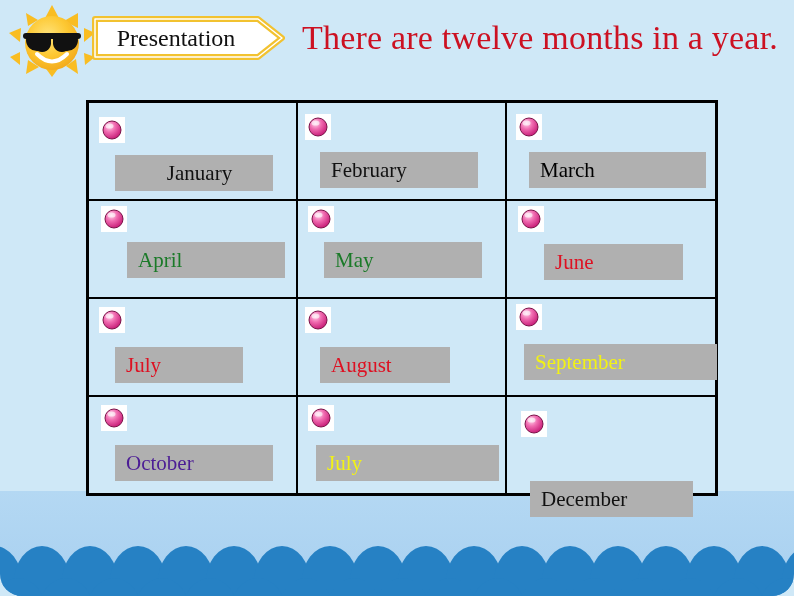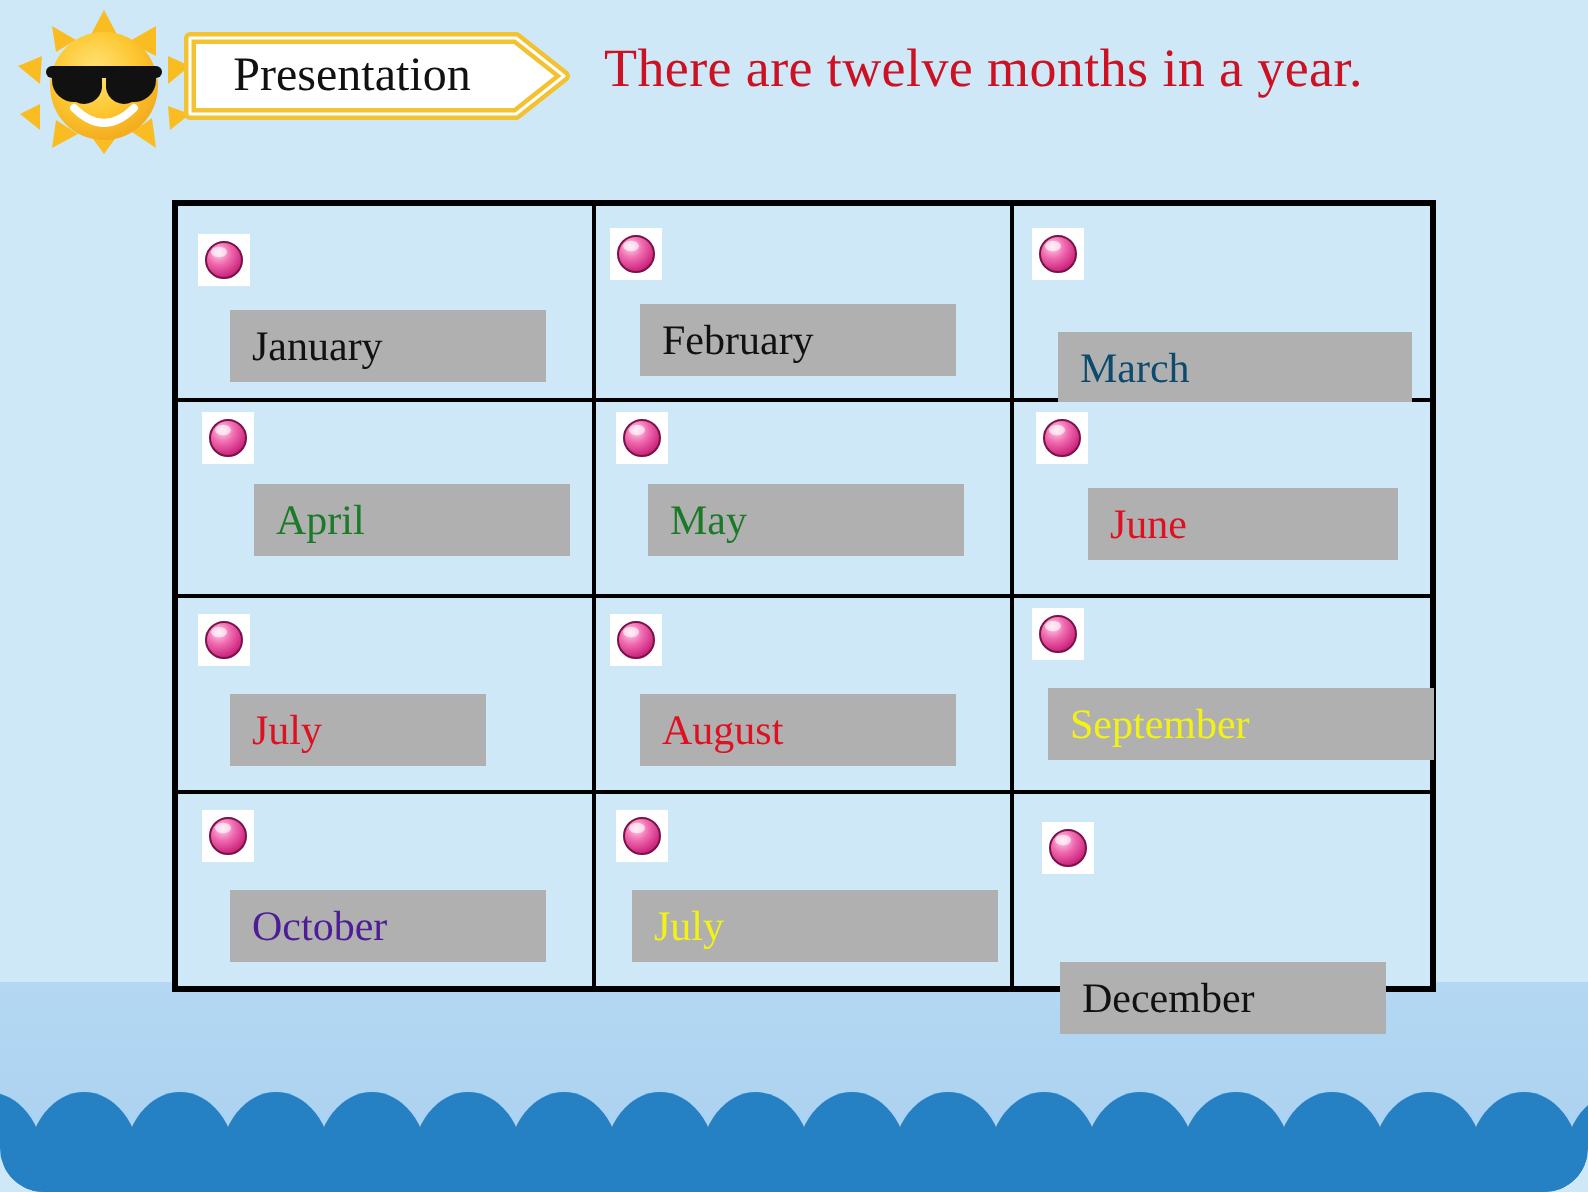--- a/index.html
+++ b/index.html
@@ -85,21 +85,21 @@
     font-size: 24px;
     color: #111111;
     font-family: "Liberation Serif", serif;
     white-space: nowrap;
   }
 
   .headline {
     position: absolute;
     left: 302px;
     top: 19px;
-    font-size: 27px;
+    font-size: 34px;
     color: #cc1122;
     font-family: "Liberation Serif", serif;
     white-space: nowrap;
     letter-spacing: 0.2px;
   }
 
   
   .months-table {
     position: absolute;
     left: 86px;
@@ -277,21 +277,21 @@
                     <radialGradient id="bg1" cx="36%" cy="30%" r="72%">
                   <stop offset="0%" stop-color="#ffd3ea"></stop>
                       <stop offset="45%" stop-color="#f06bb0"></stop>
                       <stop offset="100%" stop-color="#c81e78"></stop>
                 </radialGradient>
                   </defs>
                 <circle cx="10" cy="10" r="9" fill="url(#bg1)" stroke="#7a1248" stroke-width="1"></circle>
                 <ellipse cx="7.5" cy="6" rx="4" ry="2.6" fill="#ffffff" opacity="0.62"></ellipse>
               </svg>
             </span>
-            <div class="mbox" style="left:26px;top:52px;width:158px;color:#111111;">
+            <div class="mbox" style="left:26px;top:52px;width:158px;color:#111111;text-align:center;">
               <span>January</span>
             </div>
           </div>
         </td>
         <td class="col-b">
           <div class="cell-inner">
             <span class="bullet" style="left:7px;top:11px;">
               <svg class="ball" viewBox="0 0 20 20" xmlns="http://www.w3.org/2000/svg">
                 <circle cx="10" cy="10" r="9" fill="url(#bg1)" stroke="#7a1248" stroke-width="1"></circle>
                 <ellipse cx="7.5" cy="6" rx="4" ry="2.6" fill="#ffffff" opacity="0.62"></ellipse>
@@ -303,21 +303,21 @@
           </div>
         </td>
         <td class="col-c">
           <div class="cell-inner">
             <span class="bullet" style="left:9px;top:11px;">
               <svg class="ball" viewBox="0 0 20 20" xmlns="http://www.w3.org/2000/svg">
                 <circle cx="10" cy="10" r="9" fill="url(#bg1)" stroke="#7a1248" stroke-width="1"></circle>
                 <ellipse cx="7.5" cy="6" rx="4" ry="2.6" fill="#ffffff" opacity="0.62"></ellipse>
               </svg>
             </span>
-            <div class="mbox" style="left:22px;top:49px;width:177px;color:#0c4a6e;margin-top:14px;">
+            <div class="mbox" style="left:22px;top:49px;width:177px;color:#000000;">
               <span>March</span>
             </div>
           </div>
         </td>
       </tr>
 
       <tr>
         <td class="col-a">
           <div class="cell-inner">
             <span class="bullet" style="left:12px;top:5px;">
@@ -345,21 +345,21 @@
           </div>
         </td>
         <td class="col-c">
           <div class="cell-inner">
             <span class="bullet" style="left:11px;top:5px;">
               <svg class="ball" viewBox="0 0 20 20" xmlns="http://www.w3.org/2000/svg">
                 <circle cx="10" cy="10" r="9" fill="url(#bg1)" stroke="#7a1248" stroke-width="1"></circle>
                 <ellipse cx="7.5" cy="6" rx="4" ry="2.6" fill="#ffffff" opacity="0.62"></ellipse>
               </svg>
             </span>
-            <div class="mbox" style="left:37px;top:43px;width:155px;color:#dd1122;">
+            <div class="mbox" style="left:37px;top:43px;width:139px;color:#dd1122;">
               <span>June</span>
             </div>
           </div>
         </td>
       </tr>
 
       <tr>
         <td class="col-a">
           <div class="cell-inner">
             <span class="bullet" style="left:10px;top:8px;">
@@ -374,21 +374,21 @@
           </div>
         </td>
         <td class="col-b">
           <div class="cell-inner">
             <span class="bullet" style="left:7px;top:8px;">
               <svg class="ball" viewBox="0 0 20 20" xmlns="http://www.w3.org/2000/svg">
                 <circle cx="10" cy="10" r="9" fill="url(#bg1)" stroke="#7a1248" stroke-width="1"></circle>
                 <ellipse cx="7.5" cy="6" rx="4" ry="2.6" fill="#ffffff" opacity="0.62"></ellipse>
               </svg>
             </span>
-            <div class="mbox" style="left:22px;top:48px;width:158px;color:#dd1122;">
+            <div class="mbox" style="left:22px;top:48px;width:130px;color:#dd1122;">
               <span>August</span>
             </div>
           </div>
         </td>
         <td class="col-c">
           <div class="cell-inner">
             <span class="bullet" style="left:9px;top:5px;">
               <svg class="ball" viewBox="0 0 20 20" xmlns="http://www.w3.org/2000/svg">
                 <circle cx="10" cy="10" r="9" fill="url(#bg1)" stroke="#7a1248" stroke-width="1"></circle>
                 <ellipse cx="7.5" cy="6" rx="4" ry="2.6" fill="#ffffff" opacity="0.62"></ellipse>

